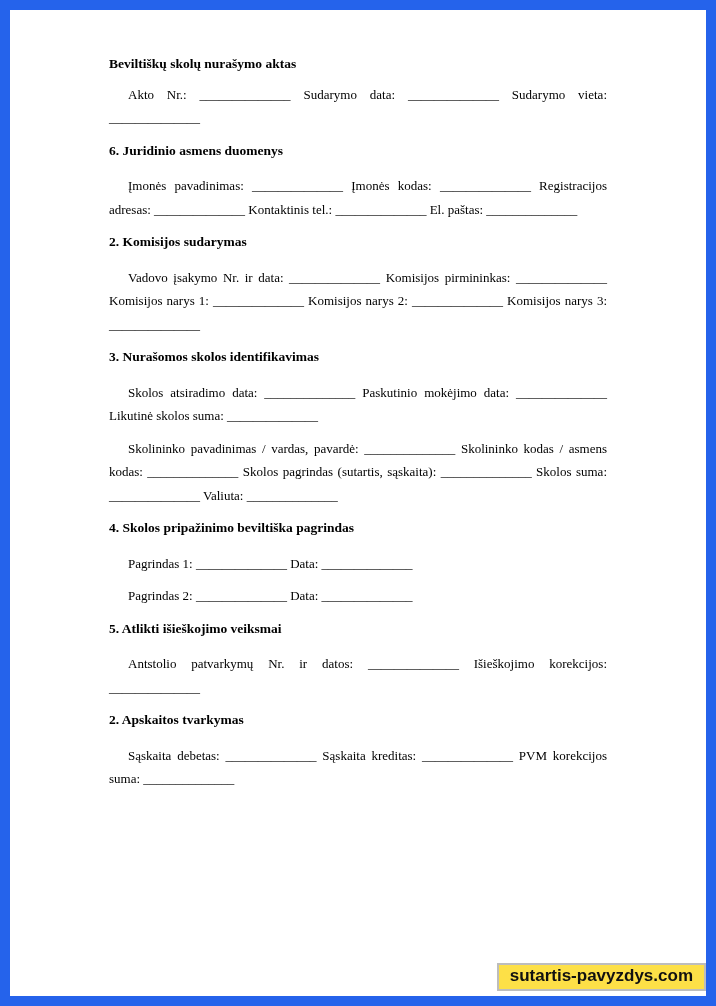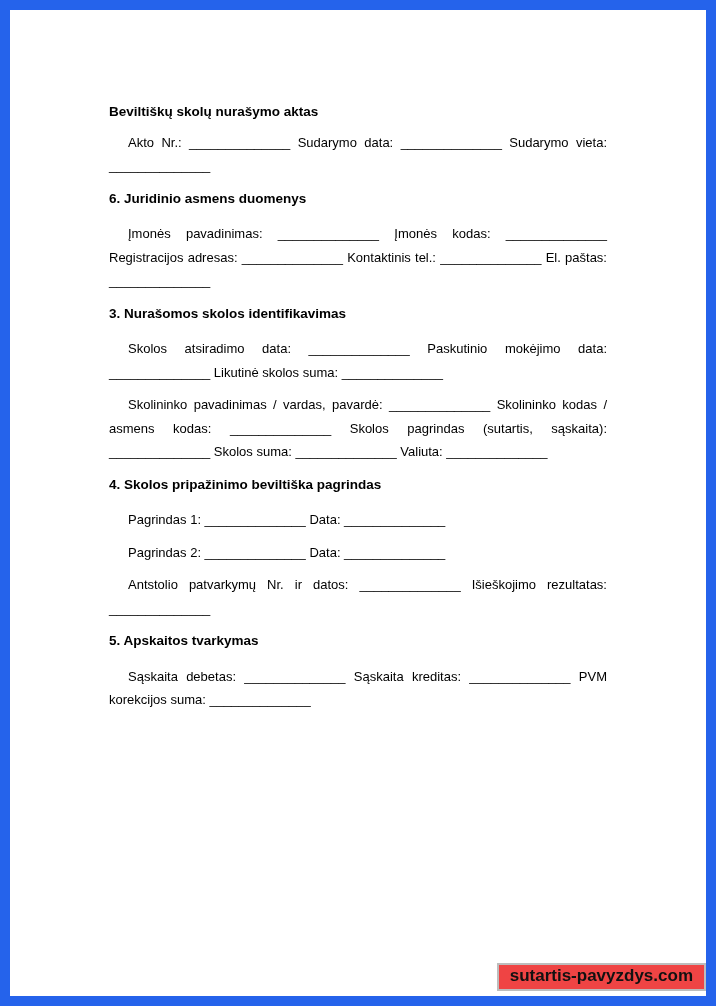--- a/index.html
+++ b/index.html
@@ -11,22 +11,22 @@
     box-sizing: border-box;
     width: 716px;
     height: 1006px;
     border: 10px solid #2563eb;
     background: #ffffff;
     position: relative;
     overflow: hidden;
   }
   .content {
     box-sizing: border-box;
-    padding: 90px 99px 0 99px;
-    font-family: Liberation Sans, sans-serif;
+    padding: 42px 99px 0 99px;
+    font-family: Liberation Serif, serif;
     font-size: 13px;
     line-height: 23.5px;
     color: #000000;
   }
   .doc-title {
     font-size: 13.5px;
     font-weight: bold;
     margin: 0 0 7px 0;
     line-height: 23.5px;
   }
@@ -38,21 +38,21 @@
   }
   .para {
     margin: 0 0 9px 0;
     text-align: justify;
     text-indent: 19px;
   }
   .watermark {
     position: absolute;
     right: 0px;
     bottom: 5px;
-    background: #ef4444;
+    background: #fde047;
     border: 2px solid #bdbdbd;
     padding: 1px 11px 3px 11px;
     font-family: "Liberation Sans", "DejaVu Sans", sans-serif;
     font-weight: bold;
     font-size: 17px;
     color: #111111;
     white-space: nowrap;
   }
 </style>
 </head>
@@ -61,30 +61,33 @@
 <div class="frame" style="border-color: rgb(37, 99, 235);">
   <div class="content">
 
     <h1 class="doc-title">Beviltiškų skolų nurašymo aktas</h1>
 
     <p class="para">Akto Nr.: ______________ Sudarymo data: ______________ Sudarymo vieta: ______________</p>
 
     <h2 class="sec-heading">6. Juridinio asmens duomenys</h2>
     <p class="para">Įmonės pavadinimas: ______________ Įmonės kodas: ______________ Registracijos adresas: ______________ Kontaktinis tel.: ______________ El. paštas: ______________</p>
 
+    <h2 class="sec-heading">2. Komisijos sudarymas</h2>
+    <p class="para">Vadovo įsakymo Nr. ir data: ______________ Komisijos pirmininkas: ______________ Komisijos narys 1: ______________ Komisijos narys 2: ______________ Komisijos narys 3: ______________</p>
 
     <h2 class="sec-heading">3. Nurašomos skolos identifikavimas</h2>
     <p class="para">Skolos atsiradimo data: ______________ Paskutinio mokėjimo data: ______________ Likutinė skolos suma: ______________</p>
     <p class="para">Skolininko pavadinimas / vardas, pavardė: ______________ Skolininko kodas / asmens kodas: ______________ Skolos pagrindas (sutartis, sąskaita): ______________ Skolos suma: ______________ Valiuta: ______________</p>
 
     <h2 class="sec-heading">4. Skolos pripažinimo beviltiška pagrindas</h2>
     <p class="para">Pagrindas 1: ______________ Data: ______________</p>
     <p class="para">Pagrindas 2: ______________ Data: ______________</p>
 
-    <p class="para">Antstolio patvarkymų Nr. ir datos: ______________ Išieškojimo rezultatas: ______________</p>
+    <h2 class="sec-heading">5. Atlikti išieškojimo veiksmai</h2>
+    <p class="para">Antstolio patvarkymų Nr. ir datos: ______________ Išieškojimo korekcijos: ______________</p>
 
-    <h2 class="sec-heading">5. Apskaitos tvarkymas</h2>
+    <h2 class="sec-heading">2. Apskaitos tvarkymas</h2>
     <p class="para">Sąskaita debetas: ______________ Sąskaita kreditas: ______________ PVM korekcijos suma: ______________</p>
 
   </div>
 
   <div class="watermark">sutartis-pavyzdys.com</div>
 </div>
 
 </body></html>

